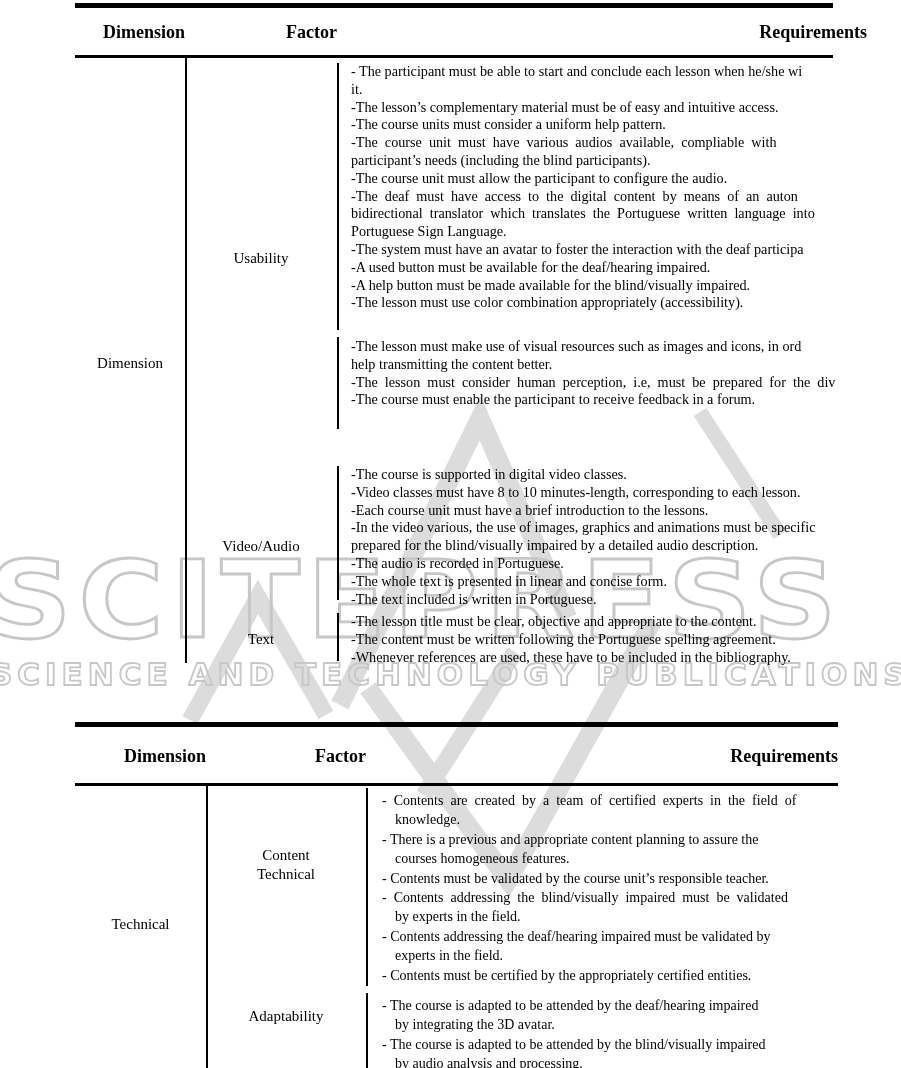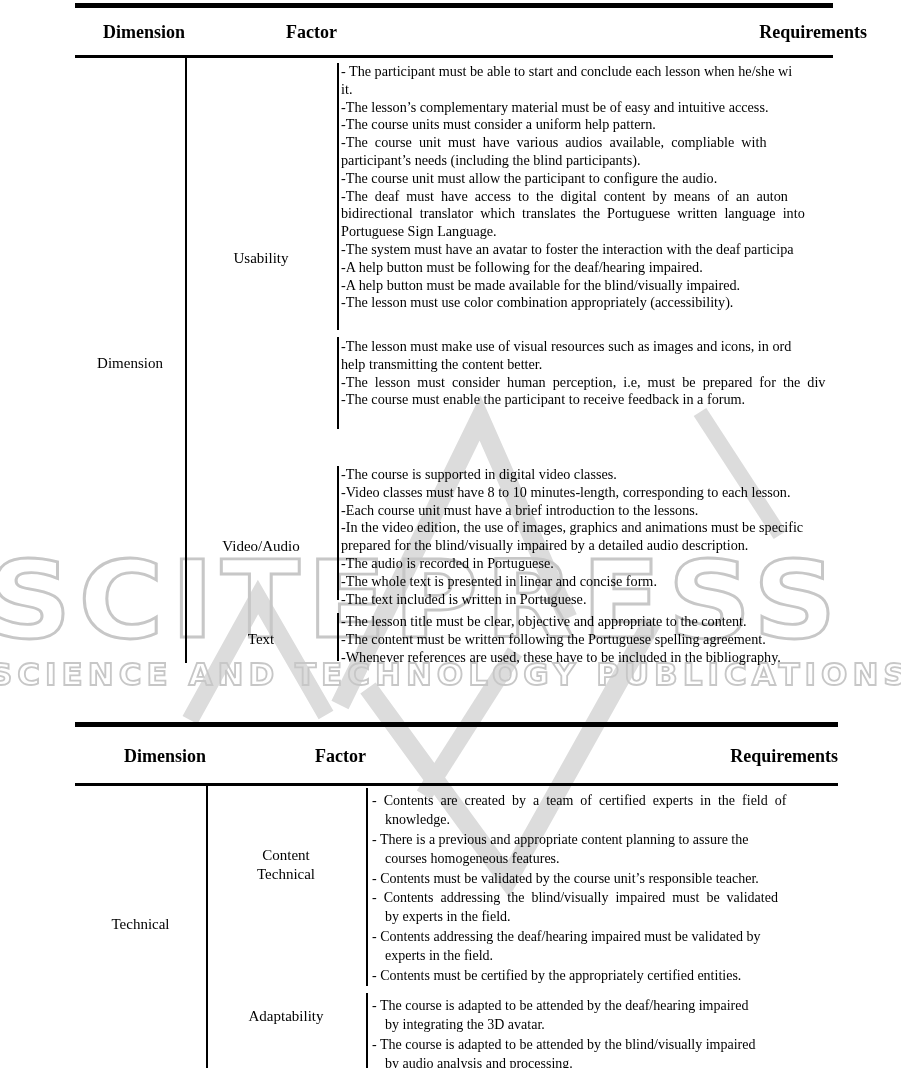--- a/index.html
+++ b/index.html
@@ -23,21 +23,21 @@
     font-weight:bold;font-size:31px;letter-spacing:5px;line-height:32px;
     color:transparent;-webkit-text-stroke:1.8px #c7c7c7;
     white-space:nowrap;overflow:hidden;
   }
   
   .abs{position:absolute;z-index:1;}
   .hline{position:absolute;background:#000;z-index:1;}
   .vline{position:absolute;background:#000;width:2px;z-index:1;}
   .hdr{font-weight:bold;font-size:18px;text-align:right;white-space:nowrap;}
   .cell-label{font-size:15px;text-align:center;white-space:nowrap;}
-  .rl{white-space:pre;overflow:hidden;}
+  .rl{white-space:pre;overflow:hidden;margin-left:10px;}
   .j{word-spacing:3.5px;}
   
   .t1b .rl{height:17.8px;line-height:17.8px;font-size:14.2px;}
   
   .t2b .rl{height:19.4px;line-height:19.4px;font-size:14px;}
   .t2b .cont{padding-left:13px;}
 </style>
 </head>
 <body>
 
@@ -79,35 +79,35 @@
         <div class="rl">it.</div>
         <div class="rl">-The lesson’s complementary material must be of easy and intuitive access.</div>
         <div class="rl">-The course units must consider a uniform help pattern.</div>
         <div class="rl j">-The course unit must have various audios available, compliable with</div>
         <div class="rl">participant’s needs (including the blind participants).</div>
         <div class="rl">-The course unit must allow the participant to configure the audio.</div>
         <div class="rl j">-The deaf must have access to the digital content by means of an auton</div>
         <div class="rl j">bidirectional translator which translates the Portuguese written language into</div>
         <div class="rl">Portuguese Sign Language.</div>
         <div class="rl">-The system must have an avatar to foster the interaction with the deaf participa</div>
-        <div class="rl">-A help button must be following for the deaf/hearing impaired.</div>
+        <div class="rl">-A used button must be available for the deaf/hearing impaired.</div>
         <div class="rl">-A help button must be made available for the blind/visually impaired.</div>
         <div class="rl">-The lesson must use color combination appropriately (accessibility).</div>
       </div>
     <div class="abs t1b" style="left:341px;top:338px;width:560px;">
         <div class="rl">-The lesson must make use of visual resources such as images and icons, in ord</div>
         <div class="rl">help transmitting the content better.</div>
         <div class="rl j">-The lesson must consider human perception, i.e, must be prepared for the div</div>
         <div class="rl">-The course must enable the participant to receive feedback in a forum.</div>
       </div>
     <div class="abs t1b" style="left:341px;top:466px;width:560px;">
         <div class="rl">-The course is supported in digital video classes.</div>
         <div class="rl">-Video classes must have 8 to 10 minutes-length, corresponding to each lesson.</div>
         <div class="rl">-Each course unit must have a brief introduction to the lessons.</div>
-        <div class="rl">-In the video edition, the use of images, graphics and animations must be specific</div>
+        <div class="rl">-In the video various, the use of images, graphics and animations must be specific</div>
         <div class="rl">prepared for the blind/visually impaired by a detailed audio description.</div>
         <div class="rl">-The audio is recorded in Portuguese.</div>
         <div class="rl">-The whole text is presented in linear and concise form.</div>
         <div class="rl">-The text included is written in Portuguese.</div>
       </div>
     <div class="abs t1b" style="left:341px;top:613px;width:560px;">
         <div class="rl">-The lesson title must be clear, objective and appropriate to the content.</div>
         <div class="rl">-The content must be written following the Portuguese spelling agreement.</div>
         <div class="rl">-Whenever references are used, these have to be included in the bibliography.</div>
       </div>

